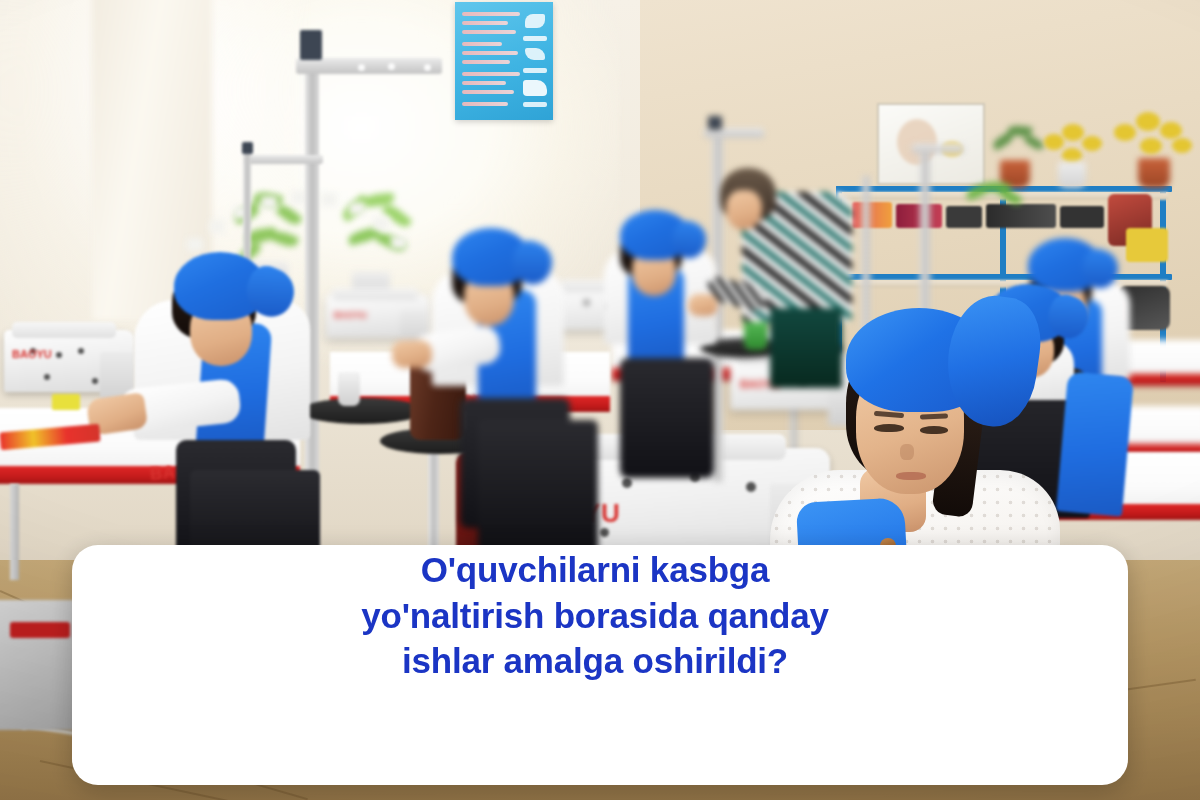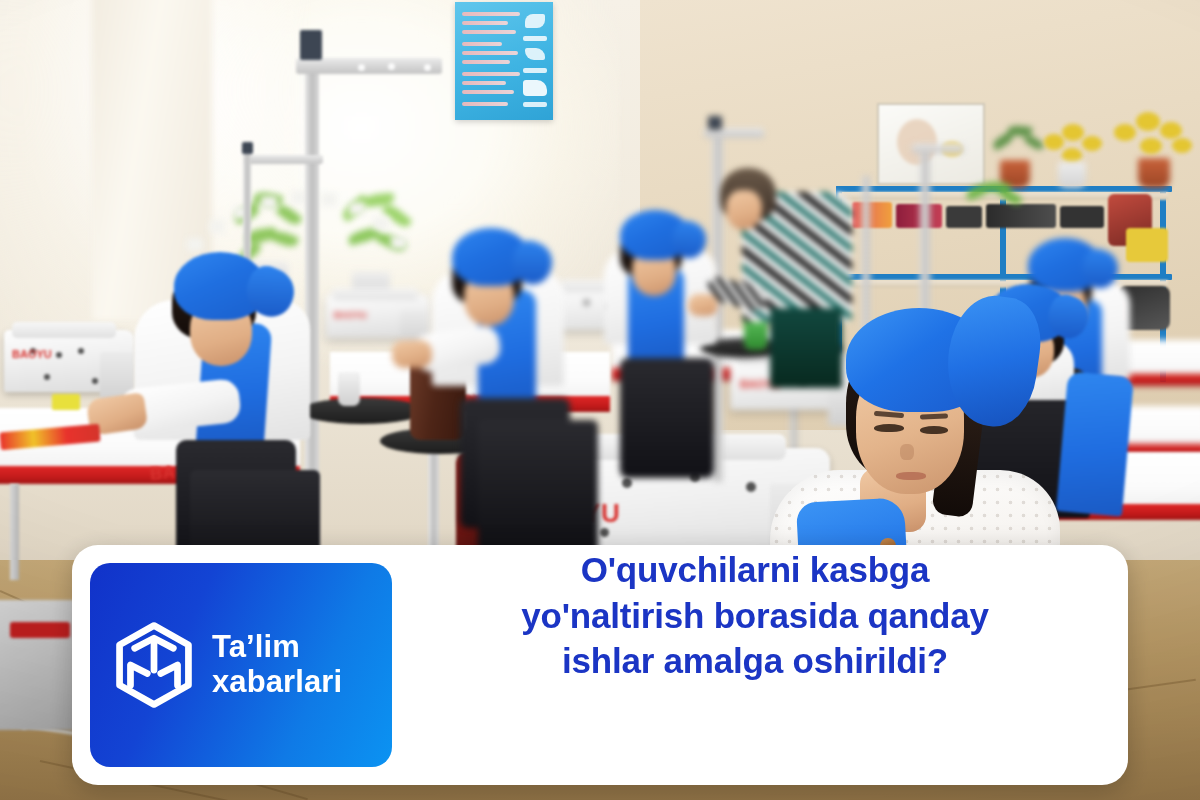--- a/index.html
+++ b/index.html
@@ -563,38 +563,20 @@
         <div style="position:absolute;left:2px;top:16px;width:18px;height:18px;border-radius:50%;background:linear-gradient(160deg,#c98a4d,#8a5528);"></div>
         <div style="position:absolute;left:4px;top:34px;width:16px;height:16px;border-radius:50%;background:linear-gradient(160deg,#b87c42,#7a4a22);"></div>
       </div>
     </div>
 
     <div class="vignette"></div>
   </div>
 
   <div class="card">
 
-    <div class="badge">
-      <span class="logo-mark">
-        <svg viewBox="0 0 100 104" width="84" height="88" aria-hidden="true">
-
-          <path d="M50 5 L91 28 L91 76 L50 99 L9 76 L9 28 Z" fill="none" stroke="#ffffff" stroke-width="8" stroke-linejoin="round"></path>
-
-          <path d="M27 32 L50 20 L73 32" fill="none" stroke="#ffffff" stroke-width="8" stroke-linecap="round" stroke-linejoin="round"></path>
-
-          <path d="M50 22 L50 58" fill="none" stroke="#ffffff" stroke-width="8" stroke-linecap="round"></path>
-
-          <path d="M42 62 L22 52 L22 76" fill="none" stroke="#ffffff" stroke-width="8" stroke-linecap="round" stroke-linejoin="round"></path>
-
-          <path d="M58 62 L78 52 L78 76" fill="none" stroke="#ffffff" stroke-width="8" stroke-linecap="round" stroke-linejoin="round"></path>
-        </svg>
-      </span>
-      <span class="badge-text">Ta’lim
-xabarlari</span>
-    </div>
 
     <div class="headline-wrap">
       <h1 class="headline">O'quvchilarni kasbga
 yo'naltirish borasida qanday
 ishlar amalga oshirildi?</h1>
     </div>
 
   </div>
 
 </div>

